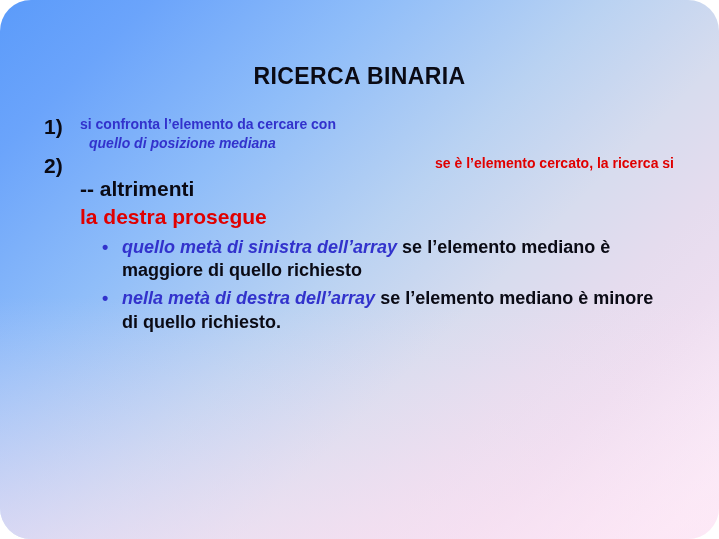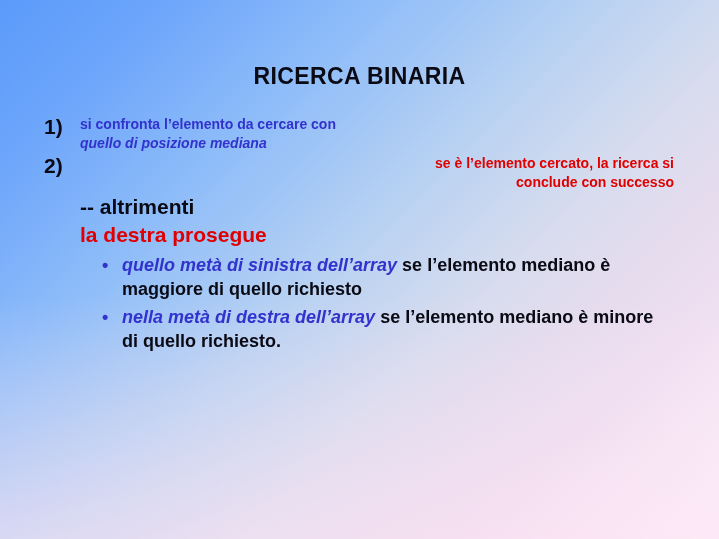--- a/index.html
+++ b/index.html
@@ -23,20 +23,21 @@
         #6ba4fb 12%,
         #8fbdf9 30%,
         #b9d2f2 48%,
         #d7dcee 62%,
         #e5dcee 72%,
         #eddef0 80%,
         #f5e6f5 88%,
         #fbeef9 95%,
         #fdf0fa 100%);
     overflow: hidden;
+    border-radius: 31px;
   }
   
   #slide::after {
     content: "";
     position: absolute;
     inset: 0;
     pointer-events: none;
     background:
       linear-gradient(to bottom,
         rgba(255,255,255,0) 0%,
@@ -83,21 +84,21 @@
     font-weight: bold;
     color: #0a0a14;
   }
   .num-text {
     font-size: 14px;
     font-weight: bold;
     line-height: 1.33;
   }
   .num-text.blue { color: #3232cc; }
   .num-text.red  { color: #e00000; text-align: right; }
-  .ital { font-style: italic; }
+  .ital { font-style: italic; margin-left: 9px; }
 
   .plain-line {
     padding-left: 36px;
     font-size: 21px;
     font-weight: bold;
     line-height: 1.33;
   }
   .plain-line.black { color: #0a0a14; }
   .plain-line.red   { color: #e00000; }
 
@@ -140,21 +141,20 @@
 
       <div class="num-item">
         <span class="num-marker">1)</span>
         <div class="num-text blue">si confronta l’elemento da cercare con</div>
         <div class="num-text blue ital">quello di posizione mediana</div>
       </div>
 
       <div class="num-item">
         <span class="num-marker">2)</span>
         <div class="num-text red">se è l’elemento cercato, la ricerca si</div>
-        <div class="num-text red">conclude con successo</div>
       </div>
 
       <div class="plain-line black">-- altrimenti</div>
 
       <div class="plain-line red">la destra prosegue</div>
 
       <div class="sub-list">
 
         <div class="sub-item">
           <span class="sub-bullet">•</span>

